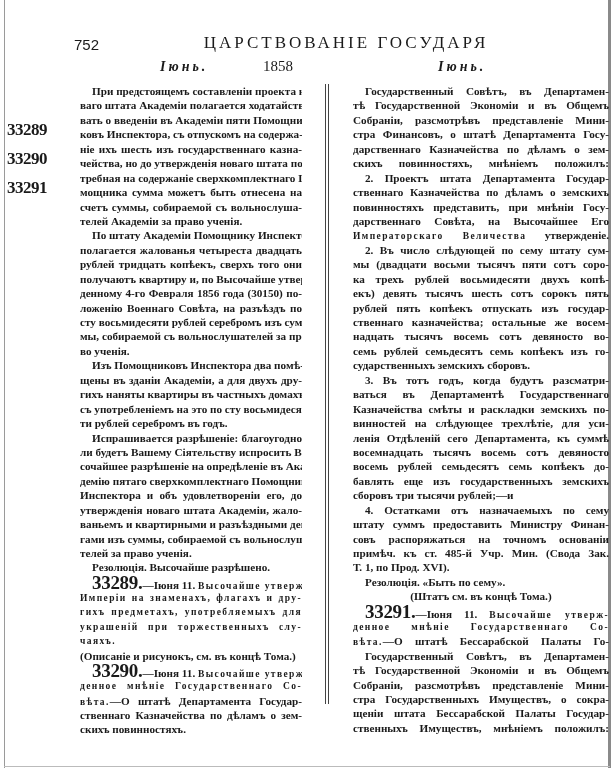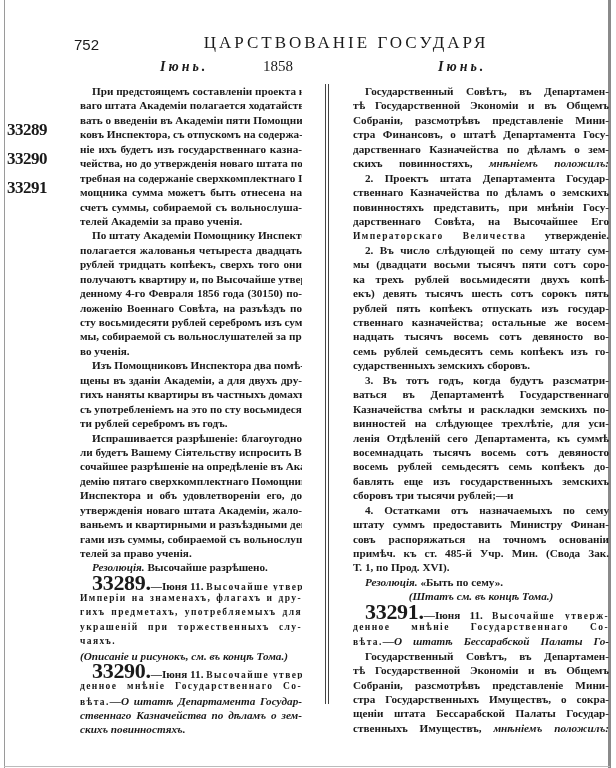--- a/index.html
+++ b/index.html
@@ -17,23 +17,23 @@
   .month-right { position: absolute; left: 438px; top: 59px; font-size: 14px; font-style: italic; font-weight: bold; letter-spacing: 3px; font-family: "Liberation Serif", serif; }
 
   .margin-num { position: absolute; left: 7px; font-size: 17px; font-weight: bold; font-family: "Liberation Serif", serif; letter-spacing: -0.5px; margin-top: 36px; }
 
   .col { position: absolute; top: 84px; font-size: 11.2px; line-height: 14.45px; font-family: "Liberation Serif", serif; font-weight: bold; }
   .col-left { left: 80px; width: 222px; }
   .col-right { left: 353px; width: 256px; }
   .line { display: block; white-space: nowrap; text-align: justify; text-align-last: justify; height: 14.45px; overflow: hidden; }
   .line.last { text-align-last: left; }
   .indent { padding-left: 12px; }
-  .it { font-style: italic; }
+  .it { }
   .sc { font-size: 9.5px; letter-spacing: 1.4px; }
-  .big-num { font-size: 22px; letter-spacing: -0.3px; }
+  .big-num { font-size: 19px; letter-spacing: -0.3px; }
   .centered { text-align: left; text-align-last: center; }
 
   .divider { position: absolute; left: 325px; top: 84px; width: 4px; height: 620px;
              border-left: 1px solid #444; border-right: 1px solid #444; box-sizing: border-box; }
 </style>
 </head>
 <body>
 
 <div class="page-border-left"></div>
 <div class="page-border-right"></div>
@@ -50,21 +50,21 @@
 <div class="margin-num" style="top:142px">33291</div>
 
 <div class="divider"></div>
 
 <div class="col col-left" id="left-col">
   <div id="left-lines">
       <span class="line indent">При предстоящемъ составленіи проекта но-</span>
       <span class="line">ваго штата Академіи полагается ходатайство-</span>
       <span class="line">вать о введеніи въ Академіи пяти Помощни-</span>
       <span class="line">ковъ Инспектора, съ отпускомъ на содержа-</span>
-      <span class="line">ніе ихъ будетъ изъ государственнаго казна-</span>
+      <span class="line">ніе ихъ шесть изъ государственнаго казна-</span>
       <span class="line">чейства, но до утвержденія новаго штата по-</span>
       <span class="line">требная на содержаніе сверхкомплектнаго По-</span>
       <span class="line">мощника сумма можетъ быть отнесена на</span>
       <span class="line">счетъ суммы, собираемой съ вольнослуша-</span>
       <span class="line last">телей Академіи за право ученія.</span>
       <span class="line indent">По штату Академіи Помощнику Инспектора</span>
       <span class="line">полагается жалованья четыреста двадцать</span>
       <span class="line">рублей тридцать копѣекъ, сверхъ того они</span>
       <span class="line">получаютъ квартиру и, по Высочайше утверж-</span>
       <span class="line">денному 4-го Февраля 1856 года (30150) по-</span>

